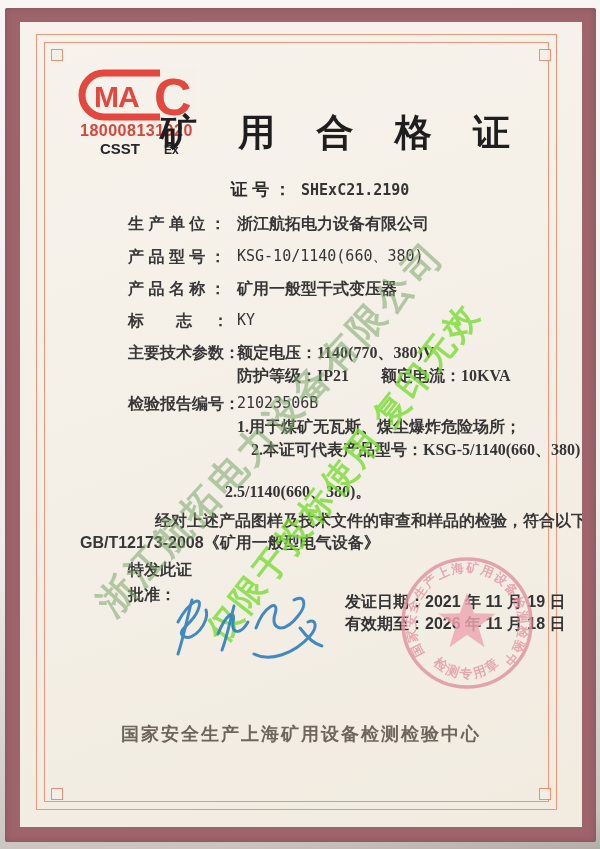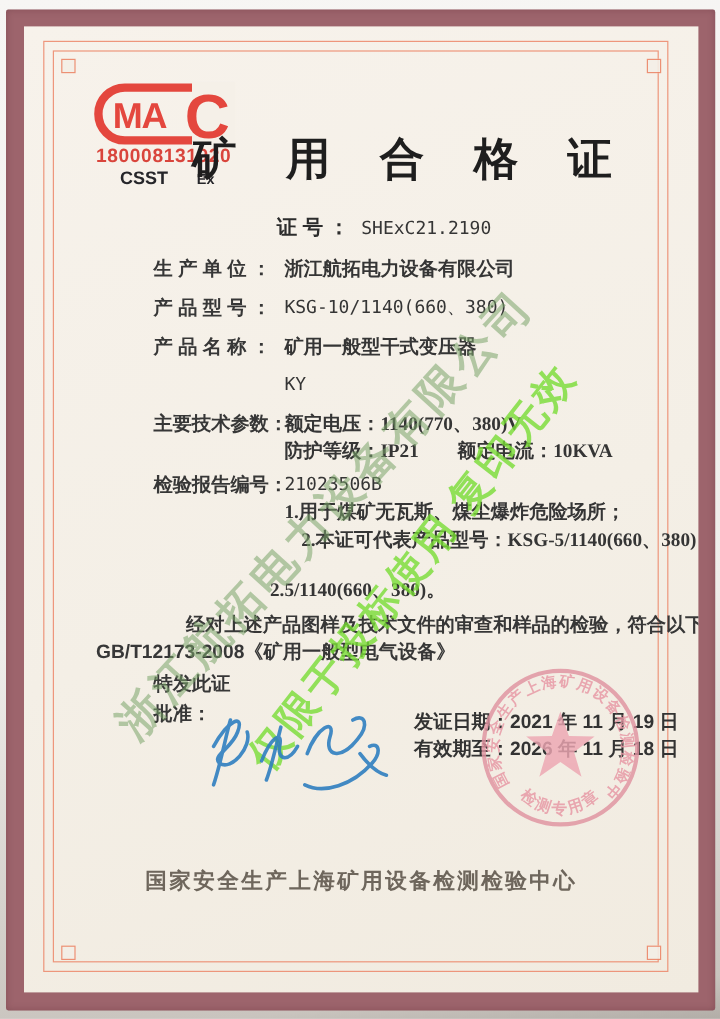--- a/index.html
+++ b/index.html
@@ -33,21 +33,21 @@
   .cma-svg { left:58px; top:46px; }
   .cma-number { left:60px; top:100px; font-size:16px; font-weight:bold; color:#d9453c; letter-spacing:.5px; }
   .csst-row { left:80px; top:118px; font-size:15px; font-weight:bold; color:#26262a; }
   .csst-row .ex { margin-left:24px; font-size:12px; }
   .cert-title {
     left:140px; top:86px; width:360px; text-align:left;
     font-size:37px; font-weight:900; color:#1e1e1e; letter-spacing:16px;
     font-family:"Liberation Serif","DejaVu Serif",serif;
   }
   .cert-no { left:150px; top:156px; width:300px; text-align:center; font-size:17px; color:#2c2c2c; font-weight:bold; }
-  .cert-no .val { font-family:"DejaVu Sans Mono","Liberation Mono",monospace; font-weight:normal; margin-left:10px; }
+  .cert-no .val { font-family:"DejaVu Sans Mono","Liberation Mono",monospace; font-weight:bold; margin-left:10px; }
 
   
   .lbl { left:108px; font-size:16px; font-weight:bold; color:#373737; }
   .val { left:217px; font-size:15px; color:#353535; font-family:"DejaVu Sans Mono","Liberation Mono",monospace; }
   .cjk-val { font-family:"Liberation Serif","DejaVu Serif",serif; font-weight:bold; font-size:16px; }
 
   .statement { font-size:16px; font-weight:bold; color:#373737; }
   .date-line { left:325px; font-size:16px; font-weight:bold; color:#333; }
   .footer-org {
     left:0; top:700px; width:100%; text-align:center;
@@ -96,20 +96,21 @@
 
     <div class="abs lbl" style="top:192px">生 产 单 位 ：</div>
     <div class="abs val cjk-val" style="top:192px">浙江航拓电力设备有限公司</div>
 
     <div class="abs lbl" style="top:225px">产 品 型 号 ：</div>
     <div class="abs val" style="top:225px">KSG-10/1140(660、380)</div>
 
     <div class="abs val cjk-val" style="top:257px">矿用一般型干式变压器</div>
     <div class="abs lbl" style="top:257px">产 品 名 称 ：</div>
 
+    <div class="abs lbl" style="top:289px">标　　志　 ：</div>
     <div class="abs val" style="top:289px">KY</div>
 
     <div class="abs lbl" style="top:321px">主要技术参数：</div>
     <div class="abs val cjk-val" style="top:321px">额定电压：1140(770、380)V</div>
     <div class="abs val cjk-val" style="top:344px">防护等级：IP21　　额定电流：10KVA</div>
 
     <div class="abs lbl" style="top:372px">检验报告编号：</div>
     <div class="abs val" style="top:372px">21023506B</div>
 
     <div class="abs val cjk-val" style="top:395px">1.用于煤矿无瓦斯、煤尘爆炸危险场所；</div>

